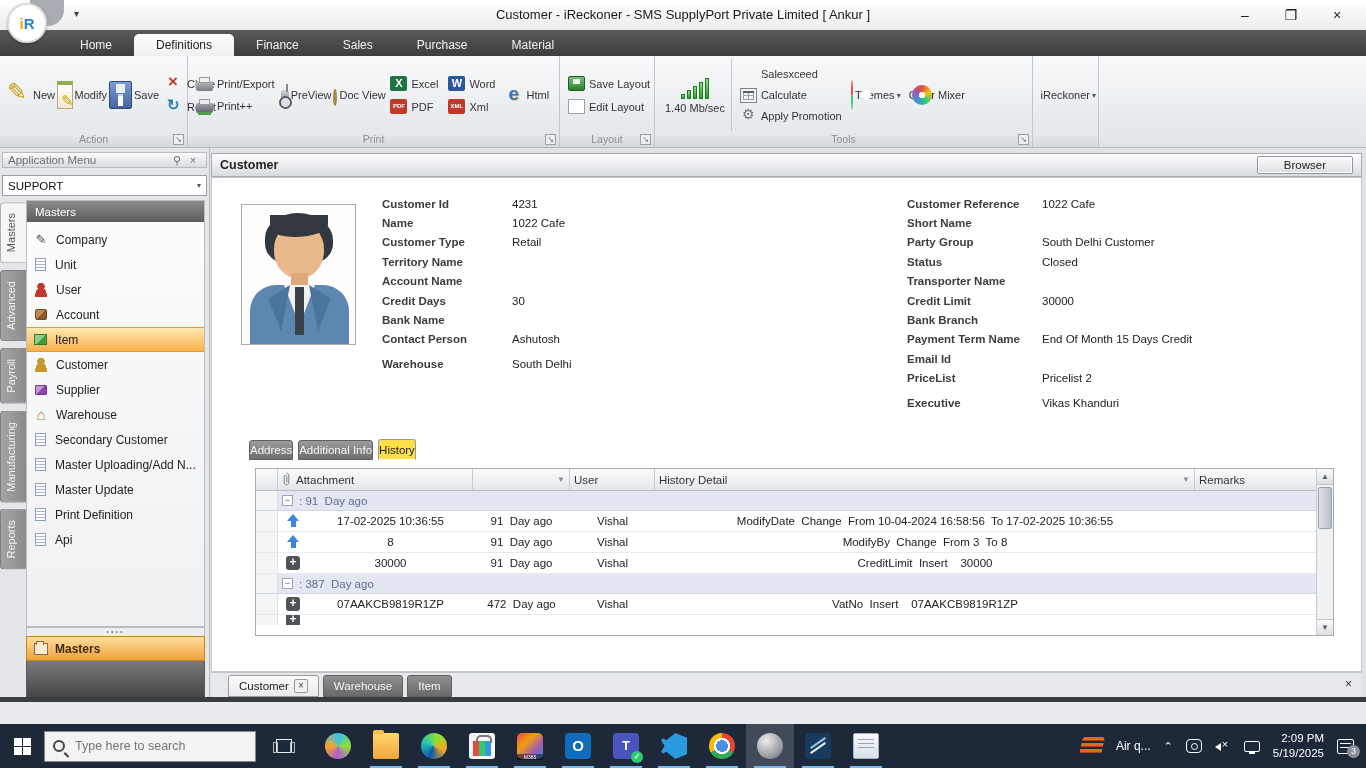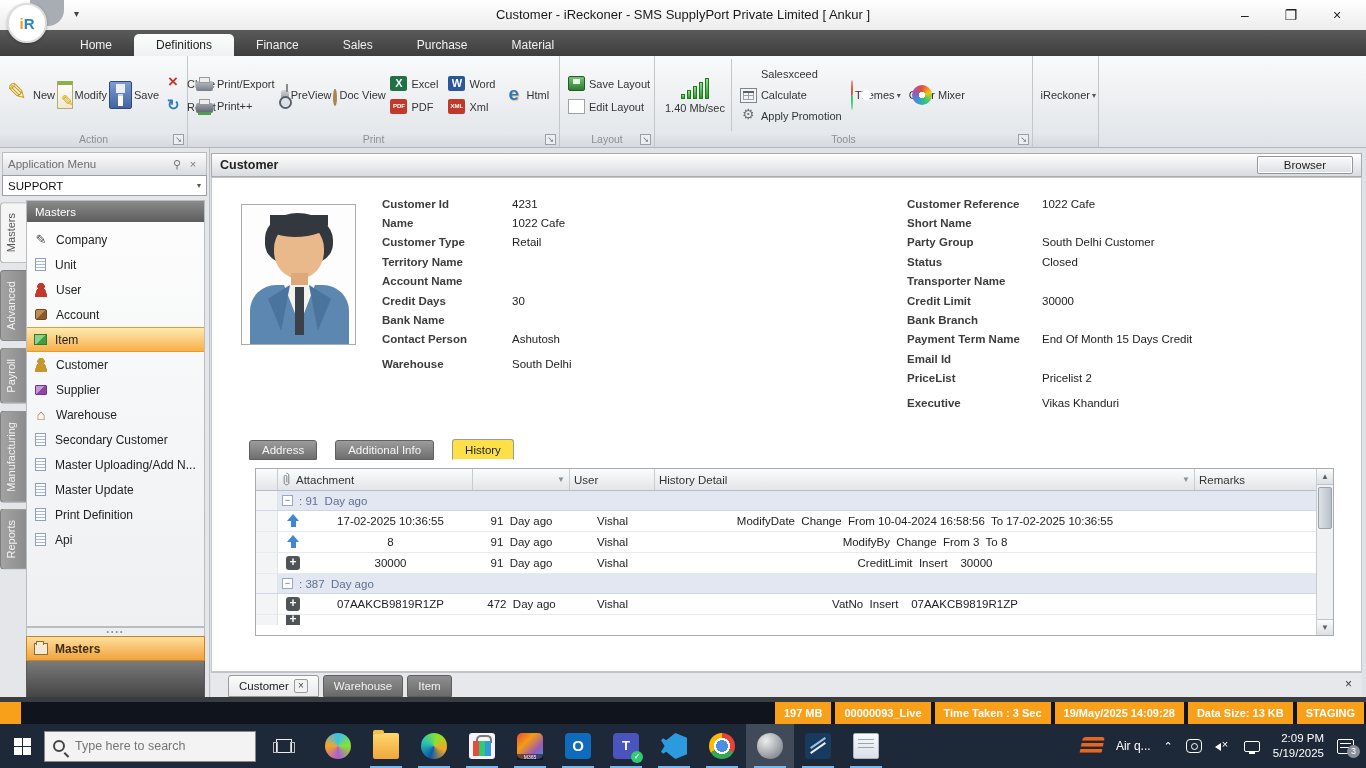--- a/index.html
+++ b/index.html
@@ -92,21 +92,21 @@
   .bars{display:flex;align-items:flex-end;gap:2px;height:22px;margin-bottom:3px;}
   .bars i{display:block;width:4px;background:linear-gradient(#8fe08f,#2f9e2f);border:1px solid #1d7a1d;}
   .meter .mlbl{font-size:11px;color:#333;white-space:nowrap;}
 
   
   .workspace{position:absolute;top:148px;left:0;right:0;bottom:66px;background:#dfe2e6;}
   .dark-strip{position:absolute;left:0;right:0;bottom:0;height:5px;background:#3a3d40;}
 
   
   .sidebar{position:absolute;left:0;top:0;bottom:0;width:210px;background:#e4e6e9;border-right:1px solid #b9bdc1;}
-  .sb-header{position:absolute;top:4px;left:2px;right:2px;height:24px;background:linear-gradient(#fbfbfb,#d9dce0);
+  .sb-header{position:absolute;top:4px;left:2px;right:2px;height:16px;background:linear-gradient(#fbfbfb,#d9dce0);
     border:1px solid #b9bdc1;display:flex;align-items:center;padding:0 5px;color:#6e6e6e;font-size:11.5px;}
   .sb-header .sp{flex:1;}
   .sb-hbtn{width:16px;text-align:center;color:#777;font-size:11px;}
   .sb-combo{position:absolute;top:27px;left:2px;right:2px;height:21px;background:#fff;border:1px solid #9aa0a6;
     display:flex;align-items:center;padding:0 5px;font-size:11.5px;color:#111;}
   .sb-combo .sp{flex:1;}
   .vtabs{position:absolute;left:0;top:54px;width:26px;bottom:75px;display:flex;flex-direction:column;gap:7px;}
   .vtab{writing-mode:vertical-rl;transform:rotate(180deg);background:linear-gradient(to left,#a3a3a3,#8c8c8c);
     color:#f2f2f2;font-size:11px;padding:10px 4px;border-radius:0 4px 4px 0;text-align:center;border:1px solid #7e7e7e;border-left:none;}
   .vtab.active{background:#f5f5f5;color:#555;border-color:#b0b0b0;}
@@ -158,22 +158,22 @@
   .fields{position:absolute;top:16px;}
   .fields.left{left:170px;width:470px;}
   .fields.right{left:695px;width:560px;}
   .fld{display:flex;height:19.4px;align-items:center;}
   .fld:last-child{margin-top:5px;}
   .fld .lbl{width:130px;font-weight:bold;font-size:11.5px;color:#3d3d3d;flex:0 0 auto;}
   .fields.right .fld .lbl{width:135px;}
   .fld .val{font-size:11.5px;color:#222;white-space:pre;}
 
   .form-tabs{position:absolute;left:37px;top:262px;display:flex;align-items:flex-end;height:20px;}
-  .ftab{padding:3px 12px;font-size:11.5px;background:linear-gradient(#9c9c9c,#6e6e6e);color:#f5f5f5;
-    border:1px solid #5f5f5f;border-radius:3px 3px 0 0;margin-right:18px;}
+  .ftab{padding:3px 0;font-size:11.5px;background:linear-gradient(#9c9c9c,#6e6e6e);color:#f5f5f5;
+    border:1px solid #5f5f5f;border-radius:3px 3px 0 0;margin-right:5px;}
   .ftab.active{background:#fde047;color:#222;border-color:#9a9a9a;border-bottom-color:#fafafa;padding-top:4px;}
 
   
   .tbl-wrap{position:absolute;left:43px;top:290px;width:1079px;height:168px;border:1px solid #a8acb0;background:#fff;overflow:hidden;}
   .tbl{position:absolute;left:0;top:0;right:17px;bottom:0;overflow:hidden;}
   .trow{display:grid;grid-template-columns:22px 30px 165px 97px 85px 540px 1fr;align-items:center;}
   .thead{height:22px;background:linear-gradient(#fcfcfc,#e2e5e9);border-bottom:1px solid #b9bdc1;color:#333;font-size:11.5px;}
   .thead .hc{display:flex;align-items:center;height:100%;padding:0 4px;border-right:1px solid #c8ccd0;position:relative;}
   .thead .hc .flt{margin-left:auto;font-size:8px;color:#8a8f95;}
   .th-attach{grid-column:2 / span 2;gap:5px;}
@@ -832,33 +832,20 @@
 
             </div>
           </div>
         <div class="docbar-close">×</div>
       </div>
     </div>
 
     <div class="dark-strip"></div>
   </div>
 
-  <div class="statusbar">
-    <div class="sb-left-square"></div>
-    <div class="sb-fill"></div>
-    <div style="display:flex;align-items:stretch;padding-right:2px;">
-
-    <div class="sseg">197 MB</div>
-        <div class="sseg">00000093_Live</div>
-        <div class="sseg">Time Taken : 3 Sec</div>
-        <div class="sseg">19/May/2025 14:09:28</div>
-        <div class="sseg">Data Size: 13 KB</div>
-        <div class="sseg">STAGING</div>
-      </div>
-  </div>
 
   <div class="taskbar">
     <div class="start-btn">
       <span class="win-logo">
           <i></i>
           <i></i>
           <i></i>
           <i></i>
         </span>
     </div>

